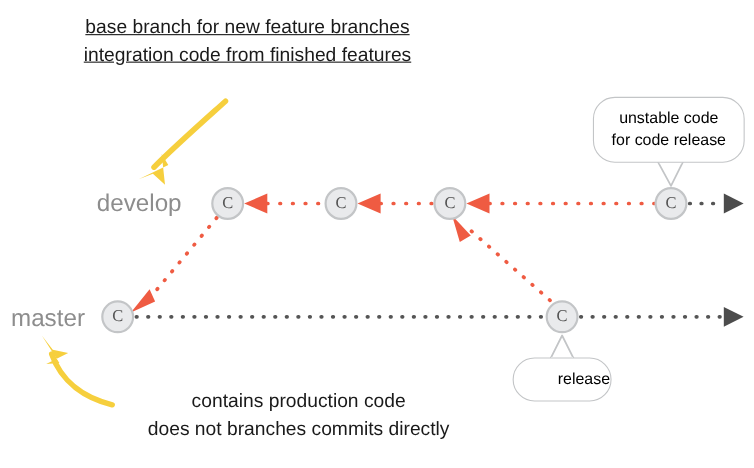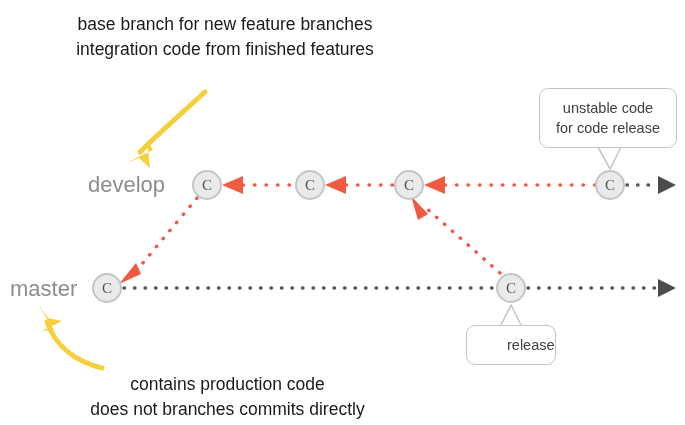--- a/index.html
+++ b/index.html
@@ -30,25 +30,27 @@
     color: #1a1a1a;
     font-size: 17.5px;
     line-height: 1.42;
     font-weight: 400;
     white-space: nowrap;
   }
   #top-annotation {
     left: 0;
     top: 12px;
     width: 450px;
+    text-decoration: underline;
   }
   #bottom-annotation {
     left: 0;
-    top: 372px;
+    top: 352px;
     width: 455px;
+    padding-left: 44px;
   }
 
   
   .branch-label {
     position: absolute;
     color: #8d8d8d;
     font-size: 22px;
     font-weight: 400;
     white-space: nowrap;
   }
@@ -73,22 +75,22 @@
     font-size: 15px;
     font-family: "Liberation Serif", serif;
     z-index: 5;
   }
 
   
   .callout {
     position: absolute;
     background: #ffffff;
     border: 1.6px solid #c3c5c7;
-    border-radius: 9px;
-    color: #404040;
+    border-radius: 20px;
+    color: #000000;
     font-size: 14.5px;
     line-height: 1.38;
     text-align: center;
     padding: 9px 14px;
     box-sizing: border-box;
     white-space: nowrap;
     z-index: 6;
   }
   #callout-unstable {
     left: 539px;

